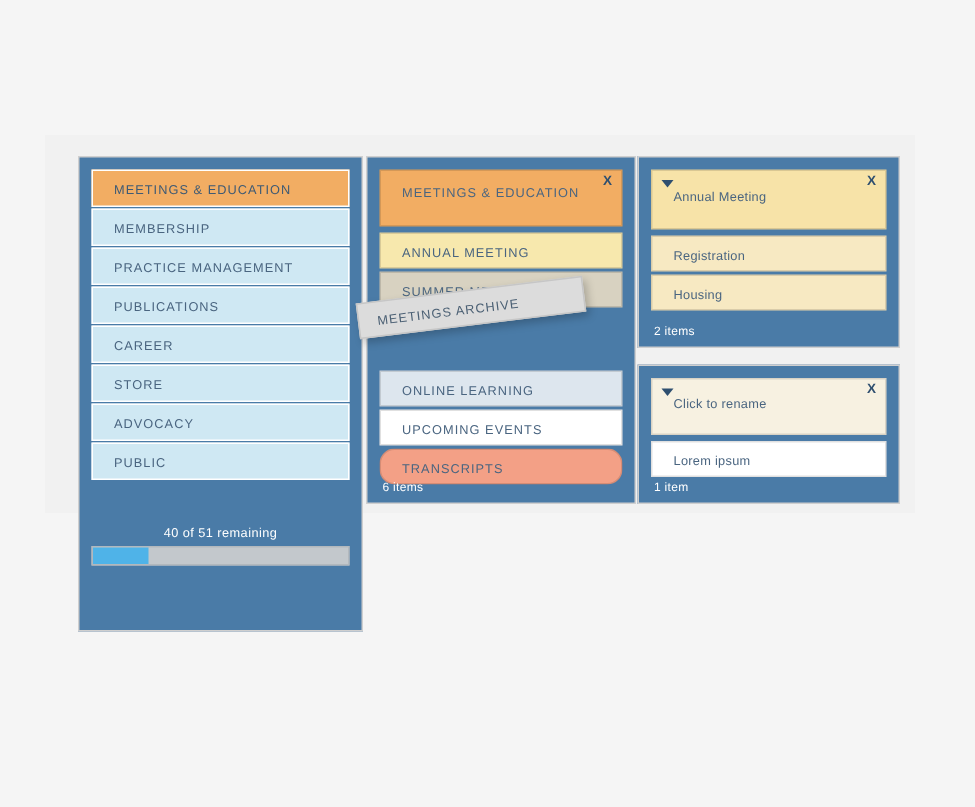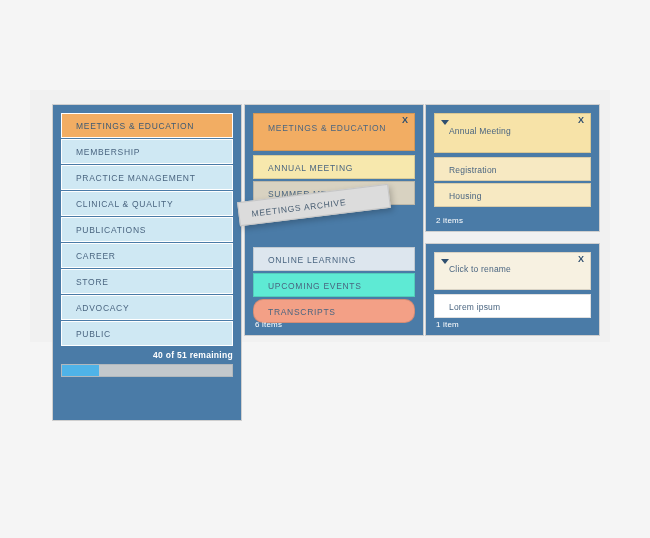--- a/index.html
+++ b/index.html
@@ -91,26 +91,25 @@
   }
 
   
   #progress-wrap {
     position: absolute;
     left: 8px;
     right: 8px;
     top: 245px;
   }
   #progress-label {
-    text-align: right;
+    text-align: center;
     color: #ffffff;
     font-size: 8.5px;
     letter-spacing: 0.3px;
     margin-bottom: 4px;
-    font-weight: bold;
   }
   #progress-track {
     height: 13px;
     background: #c3c8cc;
     border: 1px solid #b2b8bd;
     box-sizing: border-box;
   }
   #progress-fill {
     height: 100%;
     background: #4fb3e8;
@@ -186,21 +185,21 @@
     line-height: 52px;
     margin-top: -10px;
     letter-spacing: 0.2px;
     font-size: 8.5px;
   }
 
   
   .c-yellow   { background: #f7e8ad; }
   .c-beige    { background: #d8d2c1; }
   .c-paleblue { background: #dde6ee; }
-  .c-brightyellow { background: #5eead4; }
+  .c-brightyellow { background: #ffffff; }
   .c-salmon   { background: #f3a086; border-radius: 10px; }
   .c-cream    { background: #f7e9c2; }
   .c-white    { background: #ffffff; }
 
   .tile.sentence {
     letter-spacing: 0.2px;
   }
 
   
   #drag-tile {
@@ -244,23 +243,20 @@
   <div class="tile tile-nav active">
     <span>MEETINGS &amp; EDUCATION</span>
   </div>
   <div class="tile tile-nav">
     <span>MEMBERSHIP</span>
   </div>
   <div class="tile tile-nav">
     <span>PRACTICE MANAGEMENT</span>
   </div>
   <div class="tile tile-nav">
-    <span>CLINICAL &amp; QUALITY</span>
-  </div>
-  <div class="tile tile-nav">
     <span>PUBLICATIONS</span>
   </div>
   <div class="tile tile-nav">
     <span>CAREER</span>
   </div>
   <div class="tile tile-nav">
     <span>STORE</span>
   </div>
   <div class="tile tile-nav">
     <span>ADVOCACY</span>

